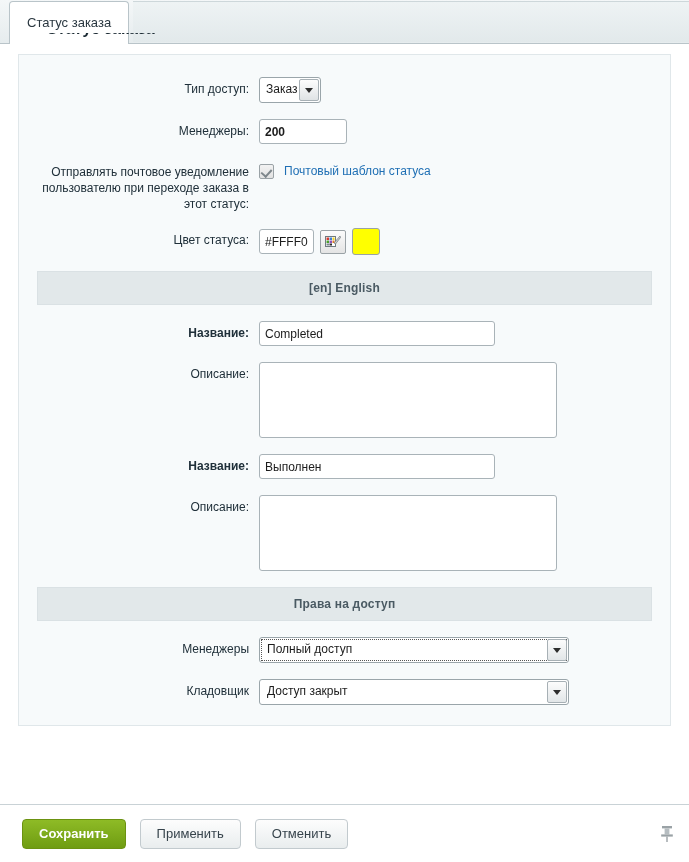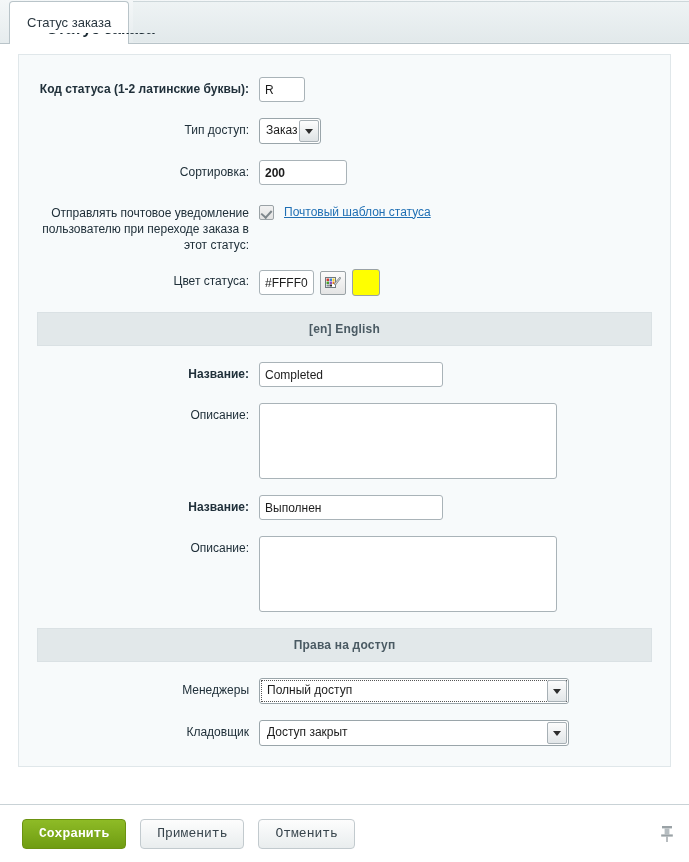--- a/index.html
+++ b/index.html
@@ -72,21 +72,21 @@
   
   input.txt{
     font-family:"Liberation Sans","DejaVu Sans",sans-serif;
     font-size:12px;color:#1c1c1c;
     background:#ffffff;border:1px solid #a9b3b8;border-radius:3px;
     padding:3px 5px;box-sizing:border-box;height:25px;outline:none;
   }
   .w-code{width:46px;}
   .w-sort{width:88px;font-weight:bold;}
   .w-color{width:55px;}
-  .w-name{width:184px;}
+  .w-name{width:236px;}
 
   textarea.ta{
     font-family:"Liberation Sans","DejaVu Sans",sans-serif;
     font-size:12px;color:#1c1c1c;background:#ffffff;
     border:1px solid #a9b3b8;border-radius:3px;
     width:298px;height:76px;box-sizing:border-box;resize:none;outline:none;
     padding:4px 5px;
   }
 
   
@@ -126,21 +126,21 @@
     width:15px;height:15px;box-sizing:border-box;
     background:linear-gradient(#f2f2f2,#e2e2e2);
     border:1px solid #9aa2a6;border-radius:2px;
     position:relative;flex:none;margin-top:2px;
   }
   .cbx:after{
     content:"";position:absolute;left:3px;top:2px;width:5px;height:8px;
     border:solid #7d868b;border-width:0 2px 2px 0;transform:rotate(42deg);
   }
   .mail-link{
-    margin-left:10px;font-size:12px;color:#1f6fb4;text-decoration:underline;cursor:pointer;
+    margin-left:10px;font-size:12px;color:#1f6fb4;cursor:pointer;
   }
 
   
   .picker-btn{
     width:24px;height:22px;margin-left:6px;flex:none;
     background:linear-gradient(#fbfbfb,#e4e4e4);
     border:1px solid #9aa2a6;border-radius:2px;
     display:flex;align-items:center;justify-content:center;
   }
   .swatch{
@@ -156,21 +156,21 @@
     font-size:12px;font-weight:bold;color:#4a5a63;letter-spacing:.2px;
   }
 
   
   .bottombar{
     position:absolute;left:0;right:0;bottom:0;height:58px;
     background:#ffffff;border-top:1px solid #c9d2d6;box-sizing:border-box;
     display:flex;align-items:center;padding-left:22px;
   }
   .btn{
-    font-family:Liberation Mono, monospace;
+    font-family:Liberation Sans, sans-serif;
     font-size:13px;height:30px;padding:0 16px;margin-right:14px;
     border-radius:4px;box-sizing:border-box;cursor:pointer;
     display:flex;align-items:center;justify-content:center;
   }
   .btn-primary{
     background:linear-gradient(#8ebb26,#6f9c12);
     border:1px solid #6b9211;color:#ffffff;font-weight:bold;
   }
   .btn-default{
     background:linear-gradient(#fdfdfd,#e9edee);
@@ -194,41 +194,35 @@
   </div>
 
   <div class="cut-heading">
     <span>Статус заказа</span>
   </div>
 
   <div class="scroll">
 
     <div class="panel">
 
-      <div class="row">
-        <div class="lbl bold">Код статуса (1-2 латинские буквы):</div>
-        <div class="fld">
-          <input class="txt w-code" type="text" value="R" style="">
-        </div>
-      </div>
 
       <div class="row">
         <div class="lbl">Тип доступ:</div>
         <div class="fld">
           <div class="sel sel-type">
             <span class="val">Заказ</span>
             <span class="arrow">
                 <i></i>
               </span>
           </div>
         </div>
       </div>
 
       <div class="row">
-        <div class="lbl">Сортировка:</div>
+        <div class="lbl">Менеджеры:</div>
         <div class="fld">
           <input class="txt w-sort" type="text" value="200" style="">
         </div>
       </div>
 
       <div class="row">
         <div class="lbl">Отправлять почтовое уведомление пользователю при переходе заказа в этот статус:</div>
         <div class="fld" style="padding-top:2px;">
           <span class="cbx"></span>
           <span class="mail-link">Почтовый шаблон статуса</span>

